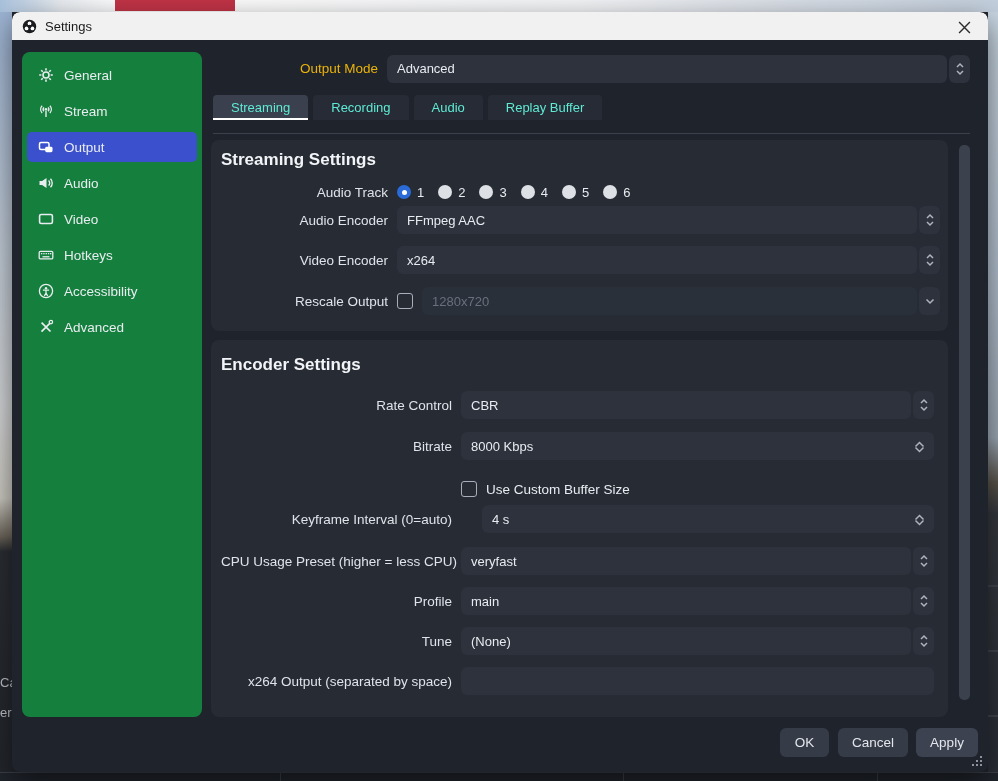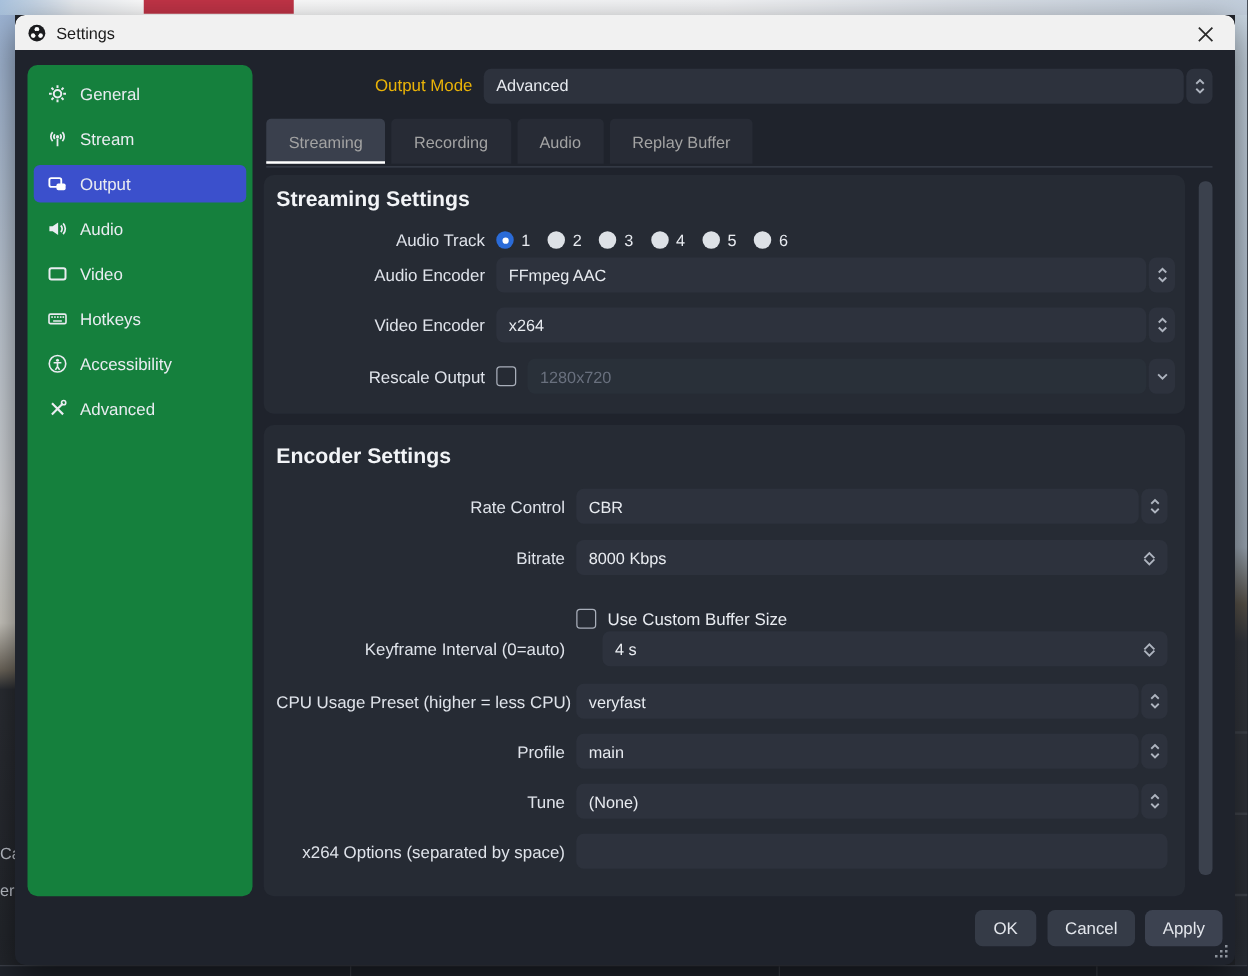--- a/index.html
+++ b/index.html
@@ -37,22 +37,22 @@
     display:flex; align-items:center; padding-left:11px; color:#e9ecf1; font-size:13.5px; cursor:pointer; }
   .side-item.selected { background:#3b50cc; }
   .side-item .icn { width:16px; height:16px; margin-right:10px; flex:0 0 16px; }
   .icn svg { display:block; }
 
   
   .outputmode-row { position:absolute; left:199px; top:42px; width:759px; height:29px; display:flex; align-items:center; }
   .outputmode-row .om-label { width:167px; text-align:right; margin-right:9px; color:#eab308; font-size:13.5px; }
 
   .tabs { position:absolute; left:201px; top:83px; height:34px; display:flex; gap:5px; }
-  .tab { height:36px; display:flex; align-items:center; padding:4px 18px; background:#272b35;
-    color:#a3a3a3; font-size:13px; border-radius:4px 4px 0 0; cursor:pointer; position:relative; }
+  .tab { height:25px; display:flex; align-items:center; padding:4px 18px; background:#272b35;
+    color:#5eead4; font-size:13px; border-radius:4px 4px 0 0; cursor:pointer; position:relative; }
   .tab.active { background:#3a404d; }
   .tab.active::after { content:""; position:absolute; left:0; right:0; bottom:0; height:2px; background:#ffffff; }
   .separator { position:absolute; left:201px; top:121px; width:757px; height:1px; background:#3b414c; }
 
   .panel { position:absolute; left:199px; width:737px; background:#262b34; border-radius:8px; }
   .panel-title { position:absolute; left:10px; color:#f2f4f7; font-size:17px; font-weight:bold; }
   .panel.streaming { top:128px; height:191px; }
   .panel.encoder { top:328px; height:377px; }
 
   .row { position:absolute; left:10px; right:8px; height:28px; display:flex; align-items:center; }
@@ -338,21 +338,21 @@
                   <path d="M1.5 5.5L5.5 1.5l4 4"></path>
                 </svg></span>
             <span class="arrow-down">
               <svg width="11" height="7" viewBox="0 0 11 7" fill="none" stroke="#aeb4bf" stroke-width="1.5">
                   <path d="M1.5 1.5l4 4 4-4"></path>
                 </svg></span>
           </div>
         </div>
       </div>
 
-      <div class="row" style="top:135px; padding-left:240px;align-items:flex-end;">
+      <div class="row" style="top:135px; padding-left:240px;">
         <span class="checkbox"></span>
         <span class="cb-label">Use Custom Buffer Size</span>
       </div>
 
       <div class="row" style="top:165px;gap:21px;">
         <span class="lbl">Keyframe Interval (0=auto)</span>
         <div class="control">
           <div class="spin">
             <span>4 s</span>
             <span class="arrow-up">
@@ -397,21 +397,21 @@
           <div class="combo-field">(None)</div>
           <div class="combo-btn">
             <svg width="10" height="14" viewBox="0 0 10 14" fill="none" stroke="#aeb4bf" stroke-width="1.5">
                 <path d="M2 5l3-3 3 3M2 9l3 3 3-3"></path>
               </svg>
           </div>
         </div>
       </div>
 
       <div class="row" style="top:327px;">
-        <span class="lbl">x264 Options (separated by space)</span>
+        <span class="lbl">x264 Output (separated by space)</span>
         <input class="text-input" type="text" value="" style="">
       </div>
     </div>
 
     <div class="scroll-thumb"></div>
 
     <button class="footer-btn btn-ok">OK</button>
     <button class="footer-btn btn-cancel">Cancel</button>
     <button class="footer-btn btn-apply">Apply</button>
 

